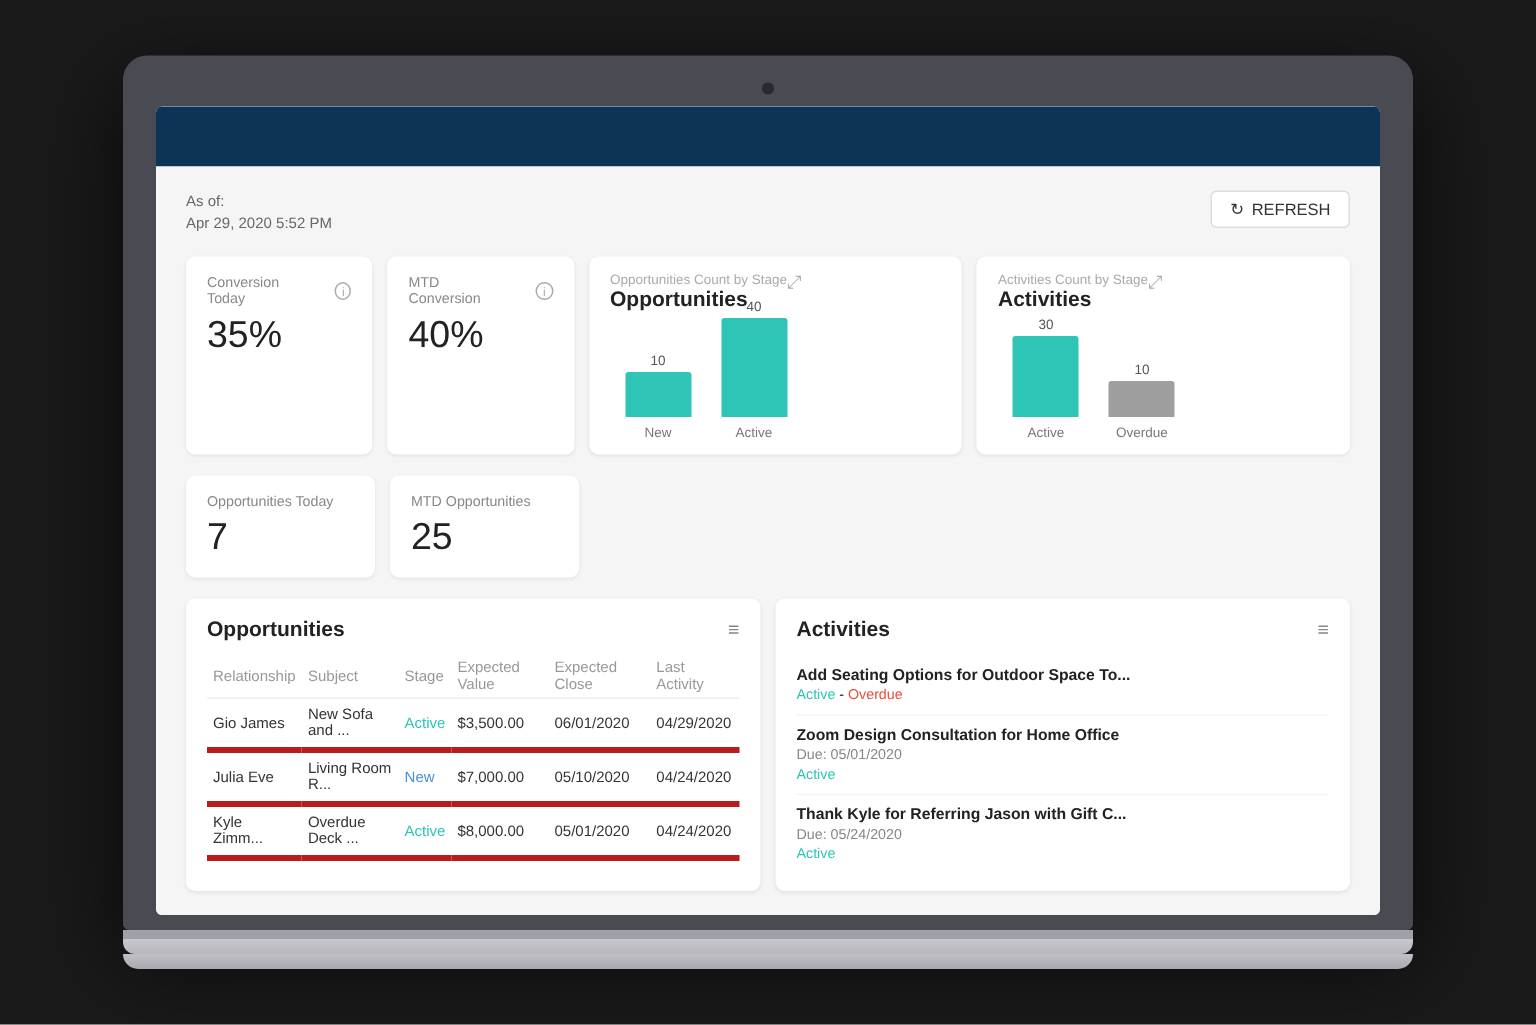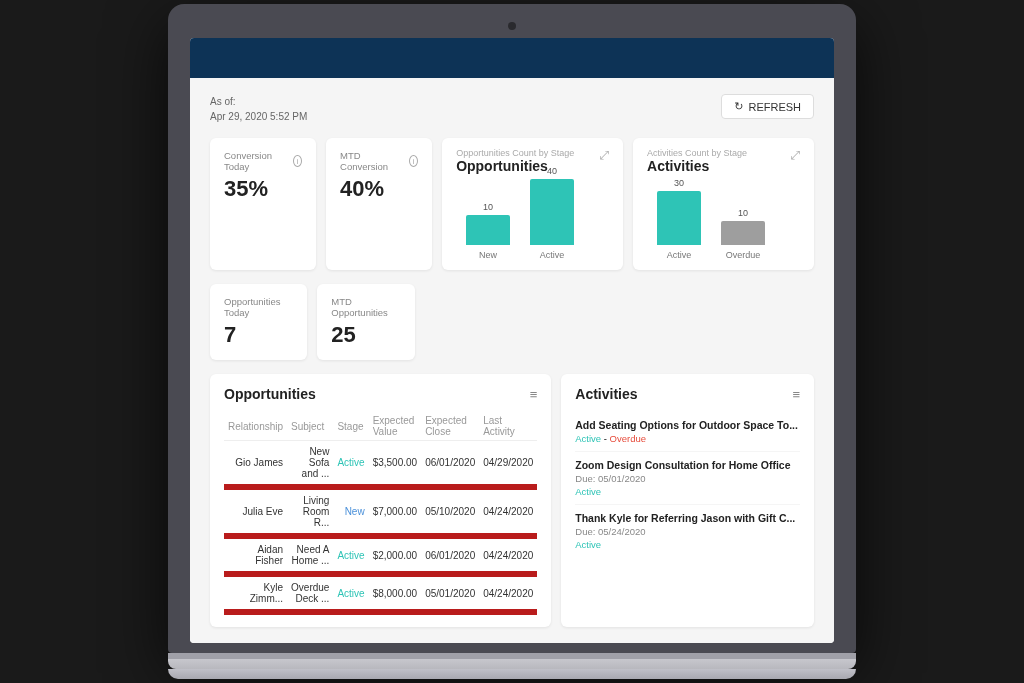--- a/index.html
+++ b/index.html
@@ -6,21 +6,21 @@
     body {
       background: #1a1a1a;
       display: flex;
       justify-content: center;
       align-items: center;
       min-height: 100vh;
       font-family: -apple-system, BlinkMacSystemFont, 'Segoe UI', sans-serif;
     }
 
     .laptop-outer {
-      width: 688px;
+      width: 860px;
       position: relative;
     }
 
     .laptop-screen-bezel {
       background: #4a4a52;
       border-radius: 16px 16px 4px 4px;
       padding: 18px 22px 10px 22px;
       box-shadow: 0 20px 60px rgba(0,0,0,0.7);
     }
 
@@ -91,36 +91,35 @@
     .metric-label {
       font-size: 9.5px;
       color: #888;
       margin-bottom: 4px;
       display: flex;
       align-items: center;
       gap: 18px;
     }
 
     .metric-value {
-      font-size: 22px;
-      font-weight: 700;
+      font-size: 25px;
+      font-weight: 400;
       color: #222;
     }
 
     .chart-card {
       background: #fff;
       border-radius: 6px;
       padding: 10px 14px;
       box-shadow: 0 1px 3px rgba(0,0,0,0.08);
       position: relative;
     }
 
     .chart-header {
       display: flex;
-      justify-content: space-between;
       align-items: flex-start;
       margin-bottom: 6px;
     }
 
     .chart-label {
       font-size: 9px;
       color: #aaa;
     }
 
     .chart-title {
@@ -211,22 +210,21 @@
 
     thead th {
       color: #999;
       font-weight: 500;
       text-align: left;
       padding: 3px 4px;
       border-bottom: 1px solid #eee;
     }
 
     tbody tr {
-      border-bottom: 6px solid #b91c1c;
-      text-align: right;
+      border-bottom: 4px solid #b91c1c;
     }
 
     tbody td {
       padding: 5px 4px;
       color: #333;
       font-size: 10px;
     }
 
     .stage-active {
       color: #2ec4b6;
@@ -440,28 +438,20 @@
     </tr>
                   <tr>
       <td>Julia Eve</td>
       <td>Living Room R...</td>
       <td><span class="stage-new">New</span></td>
       <td>$7,000.00</td>
       <td>05/10/2020</td>
       <td>04/24/2020</td>
     </tr>
                   <tr>
-      <td>Aidan Fisher</td>
-      <td>Need A Home ...</td>
-      <td><span class="stage-active">Active</span></td>
-      <td>$2,000.00</td>
-      <td>06/01/2020</td>
-      <td>04/24/2020</td>
-    </tr>
-                  <tr>
       <td>Kyle Zimm...</td>
       <td>Overdue Deck ...</td>
       <td><span class="stage-active">Active</span></td>
       <td>$8,000.00</td>
       <td>05/01/2020</td>
       <td>04/24/2020</td>
     </tr>
                 </tbody>
             </table>
           </div>

